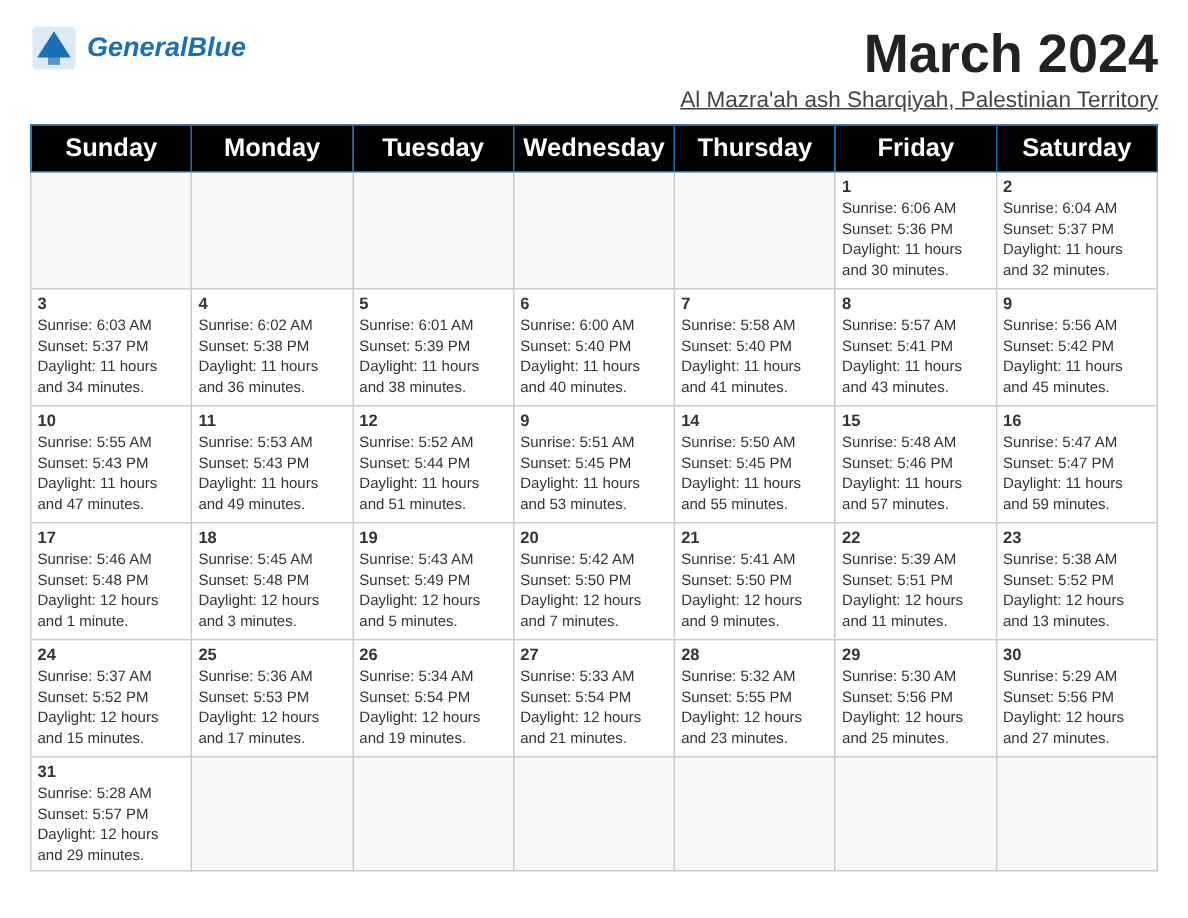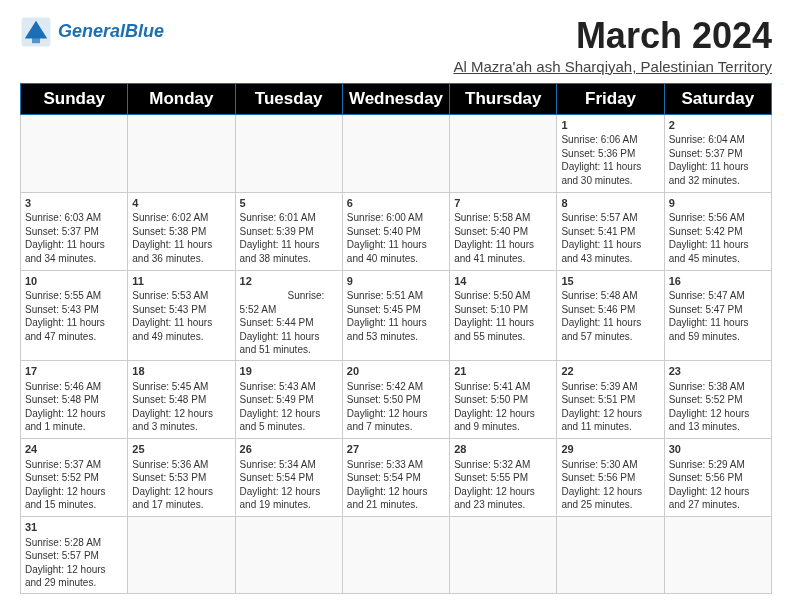--- a/index.html
+++ b/index.html
@@ -178,30 +178,30 @@
         </tr>
         <tr>
           <td><span class="day-number">10</span><span class="day-info" style="white-space: pre-line;">Sunrise: 5:55 AM
 Sunset: 5:43 PM
 Daylight: 11 hours
 and 47 minutes.</span></td>
           <td><span class="day-number">11</span><span class="day-info" style="white-space: pre-line;">Sunrise: 5:53 AM
 Sunset: 5:43 PM
 Daylight: 11 hours
 and 49 minutes.</span></td>
-          <td><span class="day-number">12</span><span class="day-info" style="white-space: pre-line; margin-left: 48px;">Sunrise: 5:52 AM
+          <td><span class="day-number">12</span><span class="day-info" style="white-space: pre-line;">Sunrise: 5:52 AM
 Sunset: 5:44 PM
 Daylight: 11 hours
 and 51 minutes.</span></td>
           <td><span class="day-number">9</span><span class="day-info" style="white-space: pre-line;">Sunrise: 5:51 AM
 Sunset: 5:45 PM
 Daylight: 11 hours
 and 53 minutes.</span></td>
           <td><span class="day-number">14</span><span class="day-info" style="white-space: pre-line;">Sunrise: 5:50 AM
-Sunset: 5:10 PM
+Sunset: 5:45 PM
 Daylight: 11 hours
 and 55 minutes.</span></td>
           <td><span class="day-number">15</span><span class="day-info" style="white-space: pre-line;">Sunrise: 5:48 AM
 Sunset: 5:46 PM
 Daylight: 11 hours
 and 57 minutes.</span></td>
           <td><span class="day-number">16</span><span class="day-info" style="white-space: pre-line;">Sunrise: 5:47 AM
 Sunset: 5:47 PM
 Daylight: 11 hours
 and 59 minutes.</span></td>

